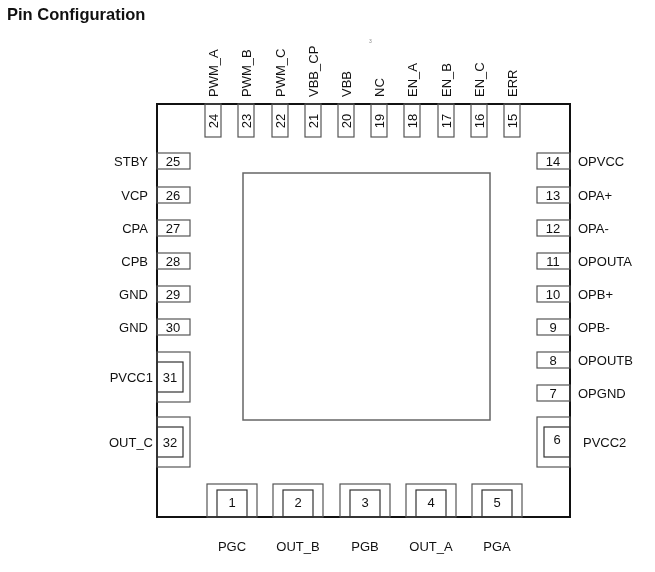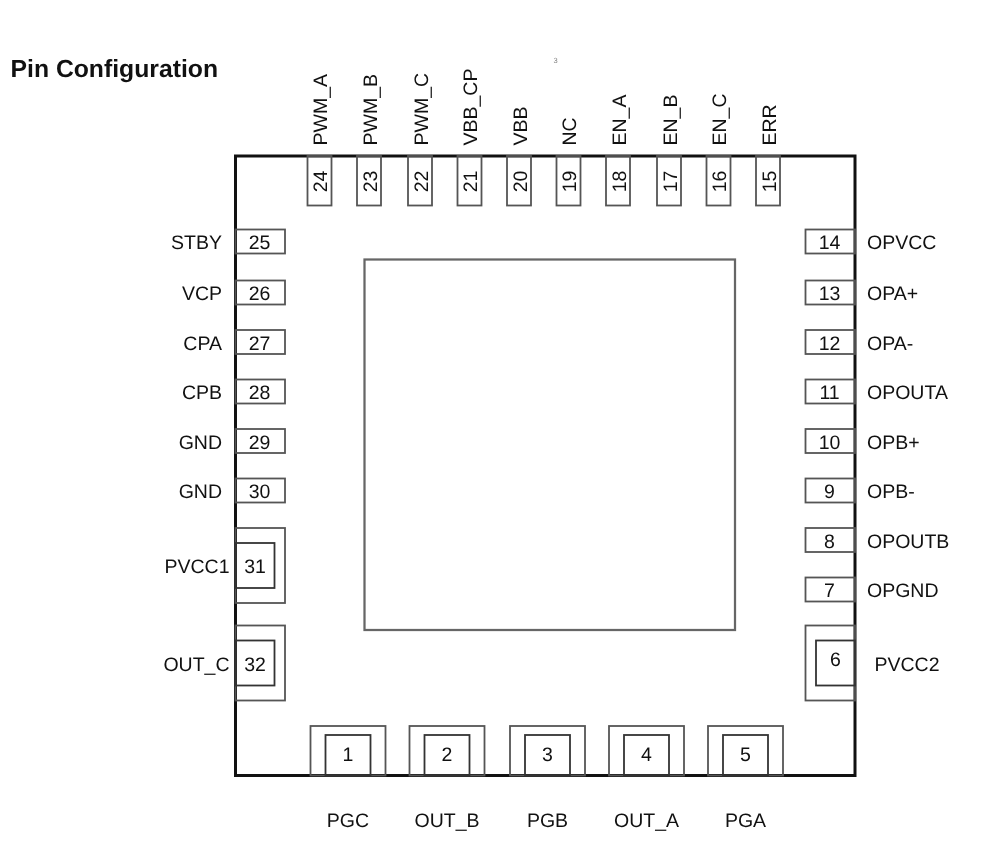--- a/index.html
+++ b/index.html
@@ -1,18 +1,18 @@
 <!DOCTYPE html>
 <html><head>
 <meta charset="utf-8">
 <style>
   html, body { margin: 0; padding: 0; background: #ffffff; }
   body { width: 655px; height: 572px; position: relative; overflow: hidden;
          font-family: "Liberation Sans", sans-serif; color: #111; }
-  .title { position: absolute; left: 7px; top: 5px; font-size: 16.5px; font-weight: bold; margin-top: 32px; }
+  .title { position: absolute; left: 7px; top: 5px; font-size: 16.5px; font-weight: bold; }
   .note { position: absolute; left: 369px; top: 38px; font-size: 5px; color: #888; }
   svg { position: absolute; left: 0; top: 0; }
   .lbl { font-size: 13px; fill: #111; }
   .num { font-size: 13px; fill: #111; }
 </style>
 </head>
 <body>
 
 <div class="title">Pin Configuration</div>
 <div class="note">3</div>

